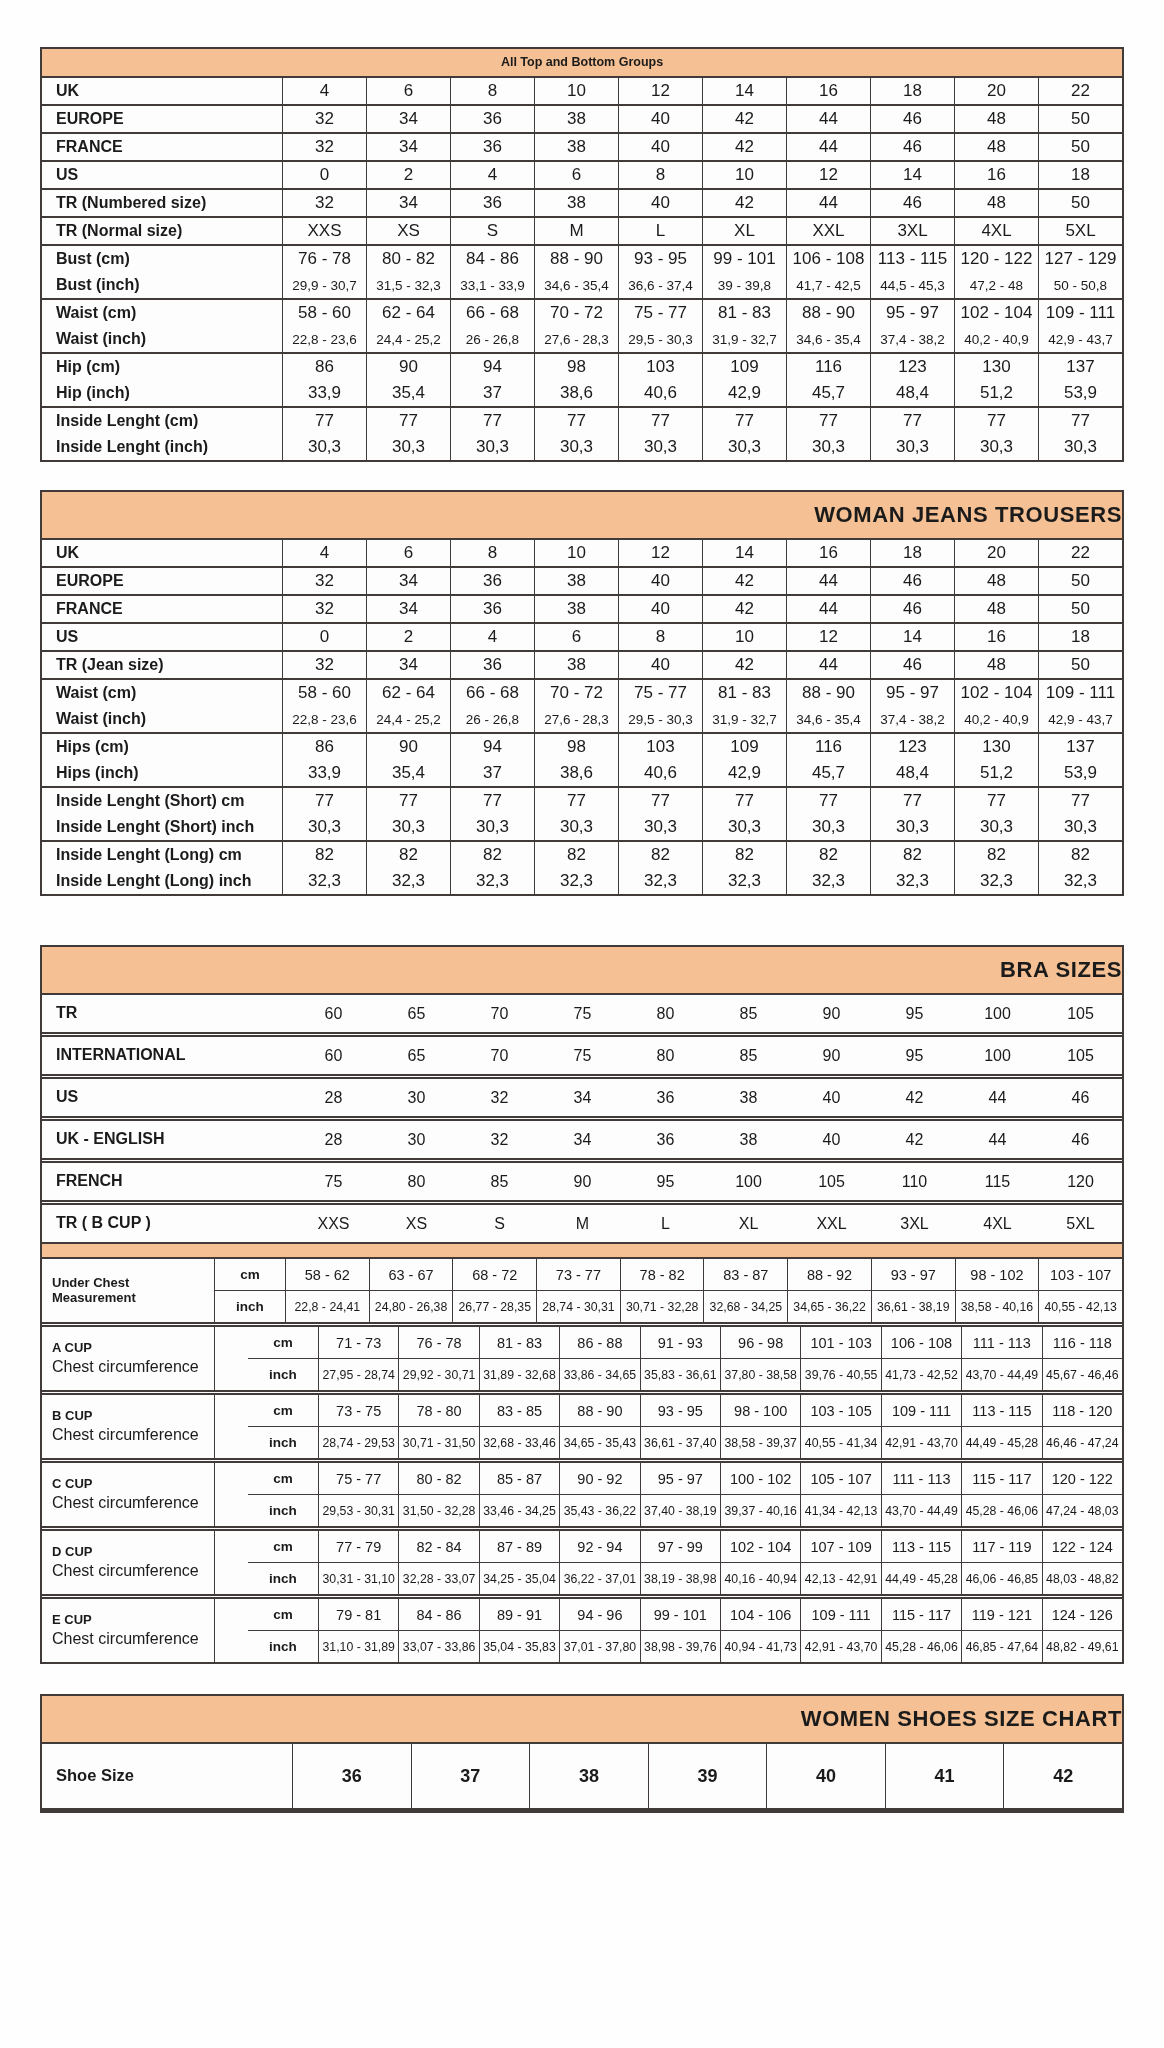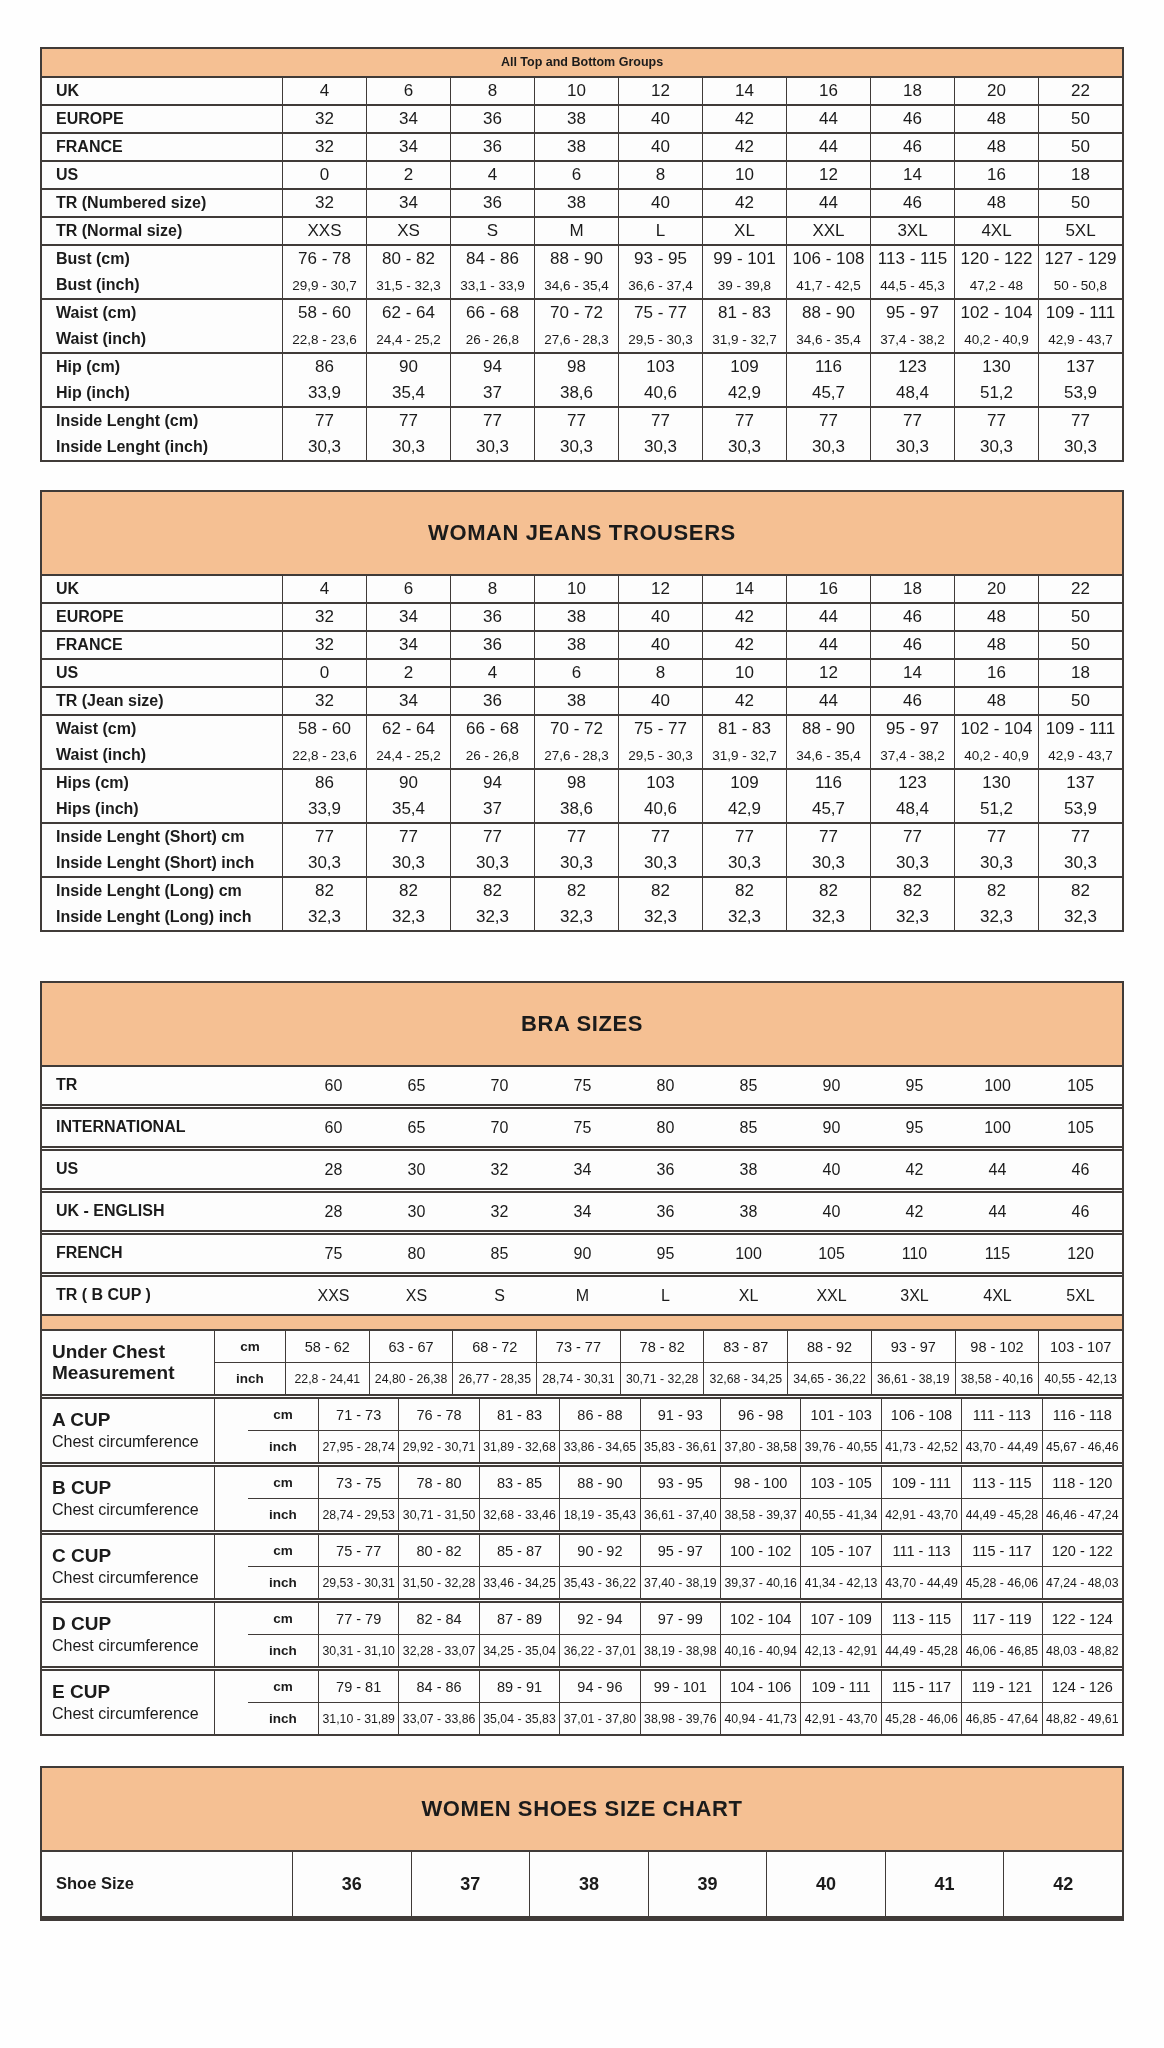--- a/index.html
+++ b/index.html
@@ -21,21 +21,21 @@
   .t3{margin-bottom:30px;}
   .t4{border-bottom-width:5px;}
 
   
   .thead{
     background:#f5c093;
     border-bottom:2.2px solid #403b38;
     text-align:center;
     padding:6px 0 7px 0;
   }
-  .thead.single{padding:28px 0;}
+  .thead.single{padding:10px 0;text-align:right;}
   .ttitle{font-size:22px;font-weight:bold;letter-spacing:.6px;}
   .tsub{font-size:12.5px;font-weight:bold;margin-top:0;}
 
   
   .row{display:grid;height:26px;}
   .cell{
     display:flex;align-items:center;justify-content:center;
     font-size:17px;white-space:nowrap;overflow:hidden;
     padding:0 2px;
   }
@@ -61,21 +61,21 @@
   }
 
   
   .ugroup{display:flex;}
   .ugroup + .ugroup{border-top:5px double #403b38;gap:33px;}
   .glabel{
     width:162px;flex:none;
     display:flex;flex-direction:column;justify-content:center;
     padding-left:10px;border-right:1.6px solid #403b38;
   }
-  .glabel-main{font-weight:bold;font-size:19px;line-height:1.1;}
+  .glabel-main{font-weight:bold;font-size:13px;line-height:1.1;}
   .glabel-sub{font-size:16px;margin-top:2px;}
   .uright{flex:1;display:flex;flex-direction:column;}
   .urow{display:grid;grid-template-columns:70px repeat(10,1fr);height:31px;}
   .urow + .urow{border-top:1.6px solid #403b38;}
   .urow .cell{font-size:14.5px;}
   .urow .cell.unit{font-weight:bold;font-size:13.5px;}
   .urow.small .cell.val{font-size:12.3px;}
   .urow .cell + .cell{border-left:1.6px solid #403b38;}
 
   
@@ -677,21 +677,21 @@
               <div class="cell val">103 - 105</div>
               <div class="cell val">109 - 111</div>
               <div class="cell val">113 - 115</div>
               <div class="cell val">118 - 120</div>
             </div>
             <div class="urow small">
               <div class="cell unit">inch</div>
               <div class="cell val">28,74 - 29,53</div>
               <div class="cell val">30,71 - 31,50</div>
               <div class="cell val">32,68 - 33,46</div>
-              <div class="cell val">18,19 - 35,43</div>
+              <div class="cell val">34,65 - 35,43</div>
               <div class="cell val">36,61 - 37,40</div>
               <div class="cell val">38,58 - 39,37</div>
               <div class="cell val">40,55 - 41,34</div>
               <div class="cell val">42,91 - 43,70</div>
               <div class="cell val">44,49 - 45,28</div>
               <div class="cell val">46,46 - 47,24</div>
             </div>
           </div>
         </div>
         <div class="ugroup">

